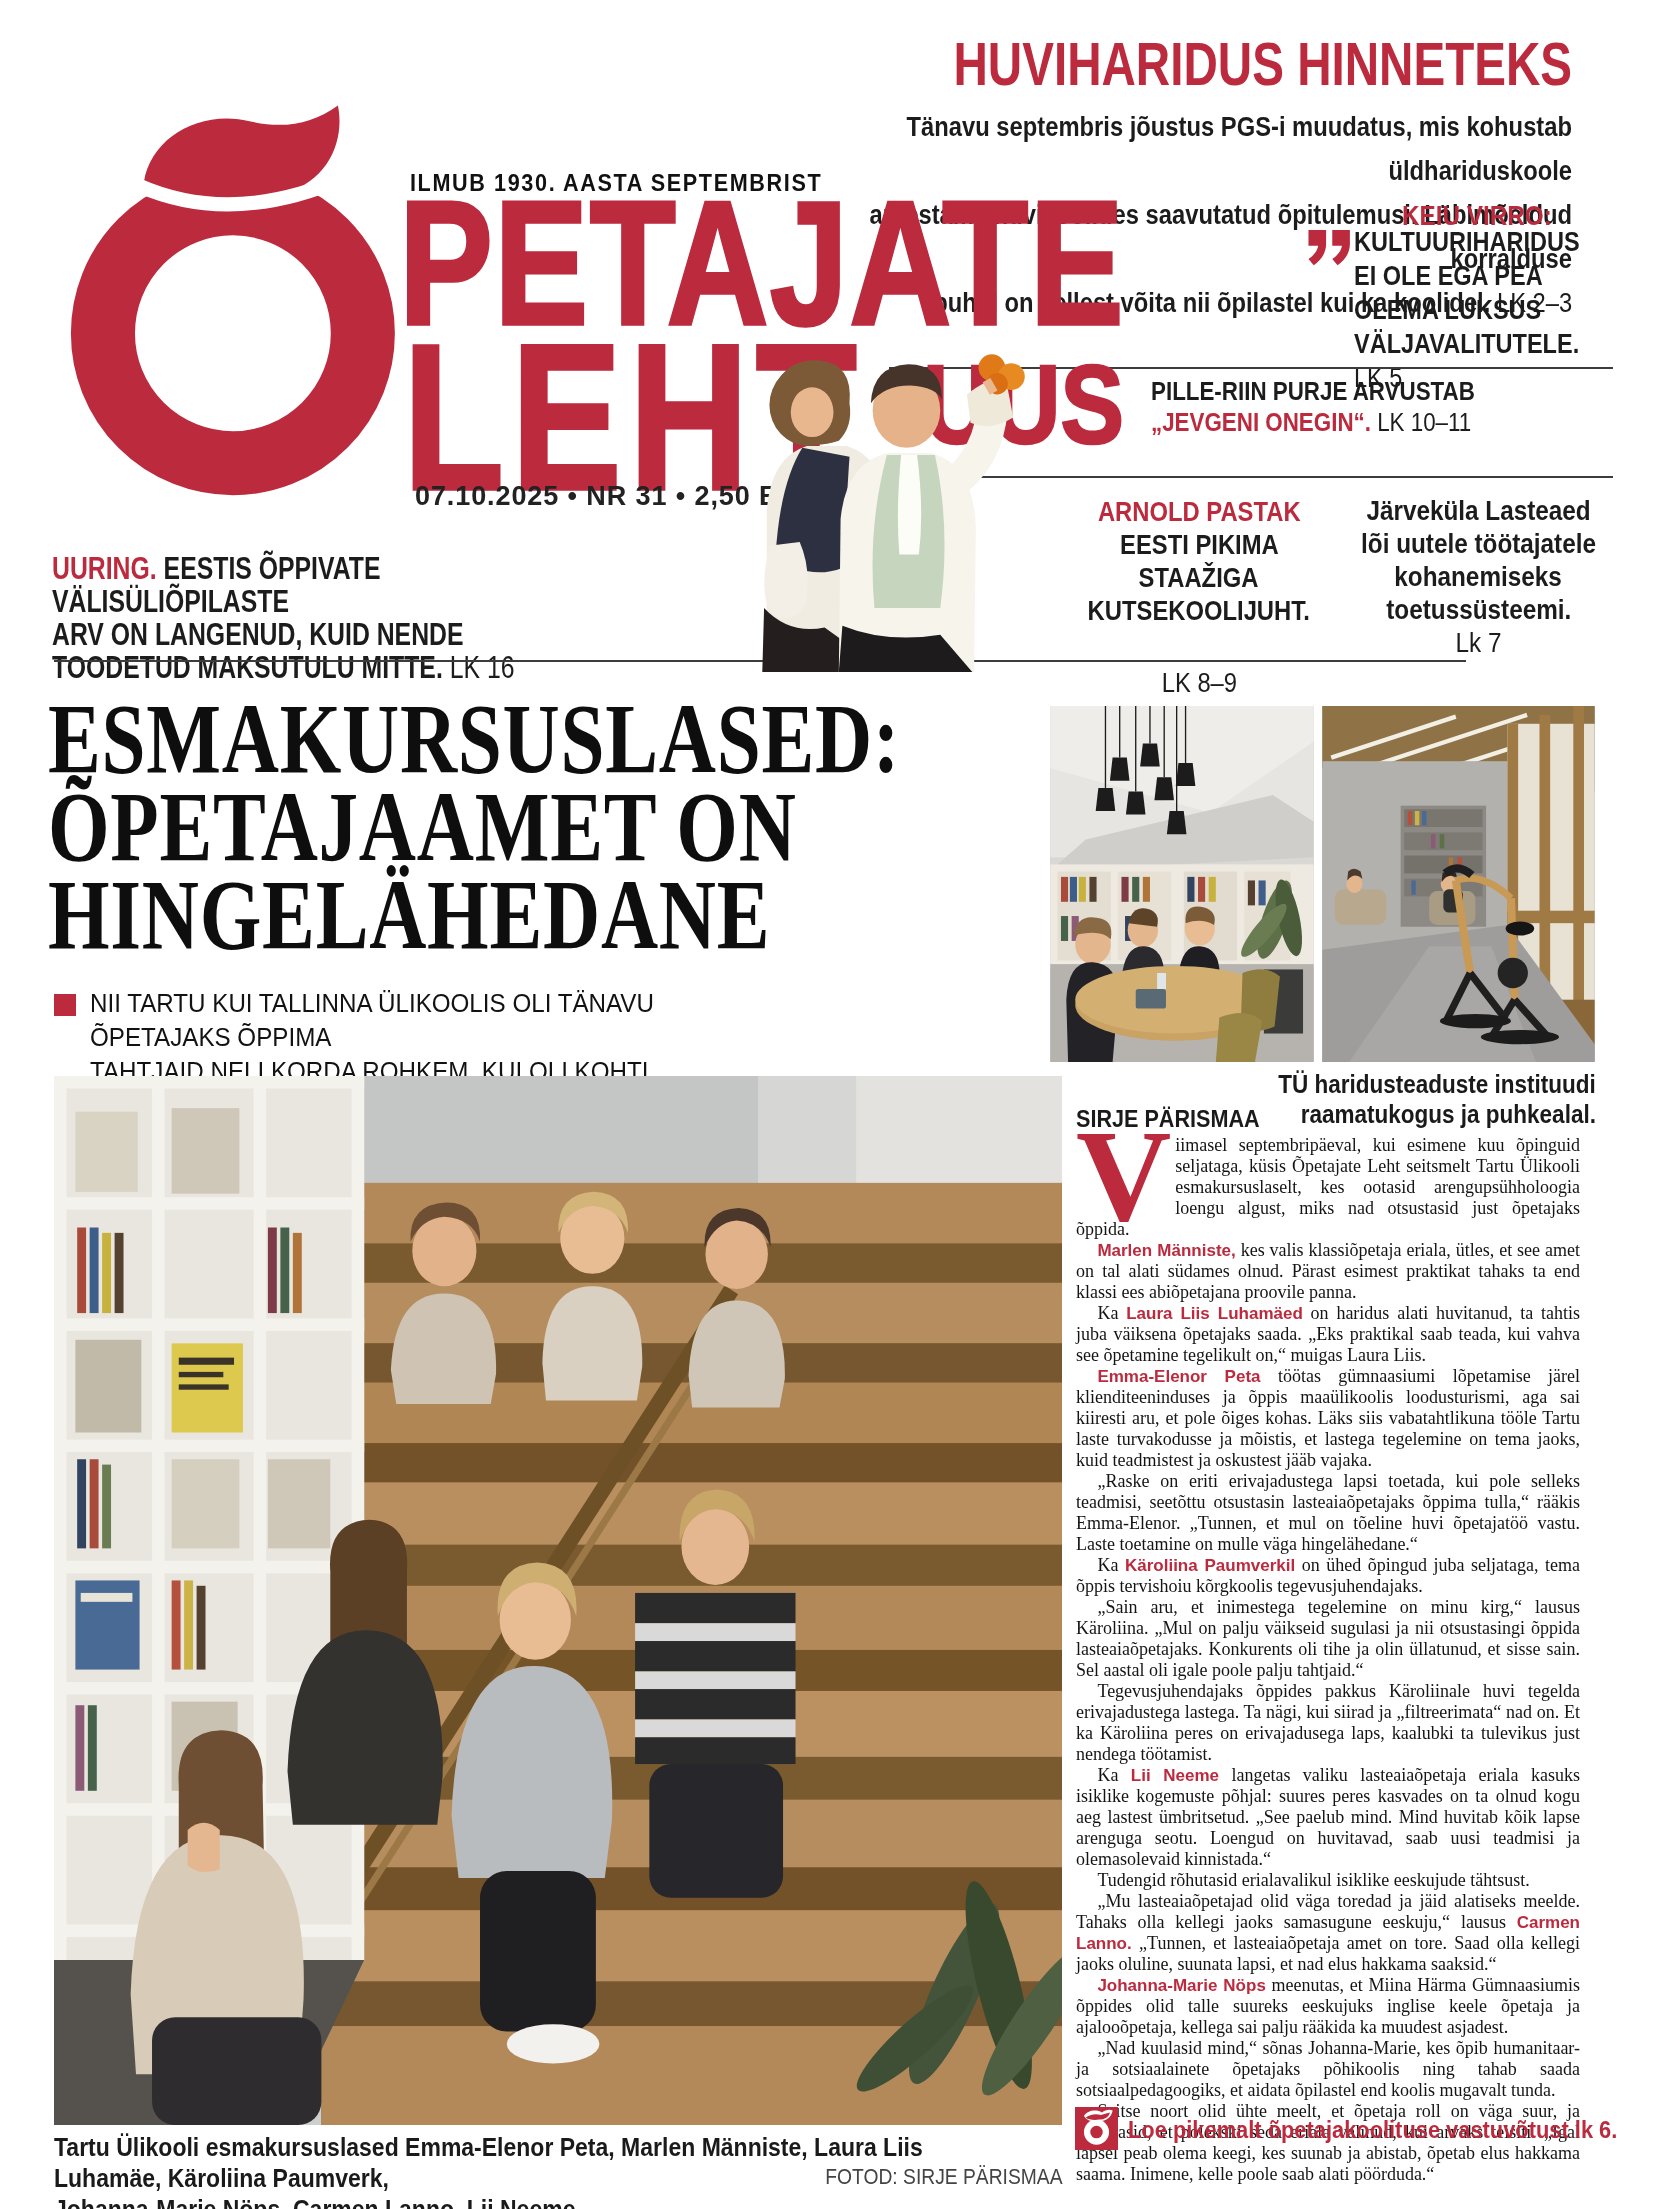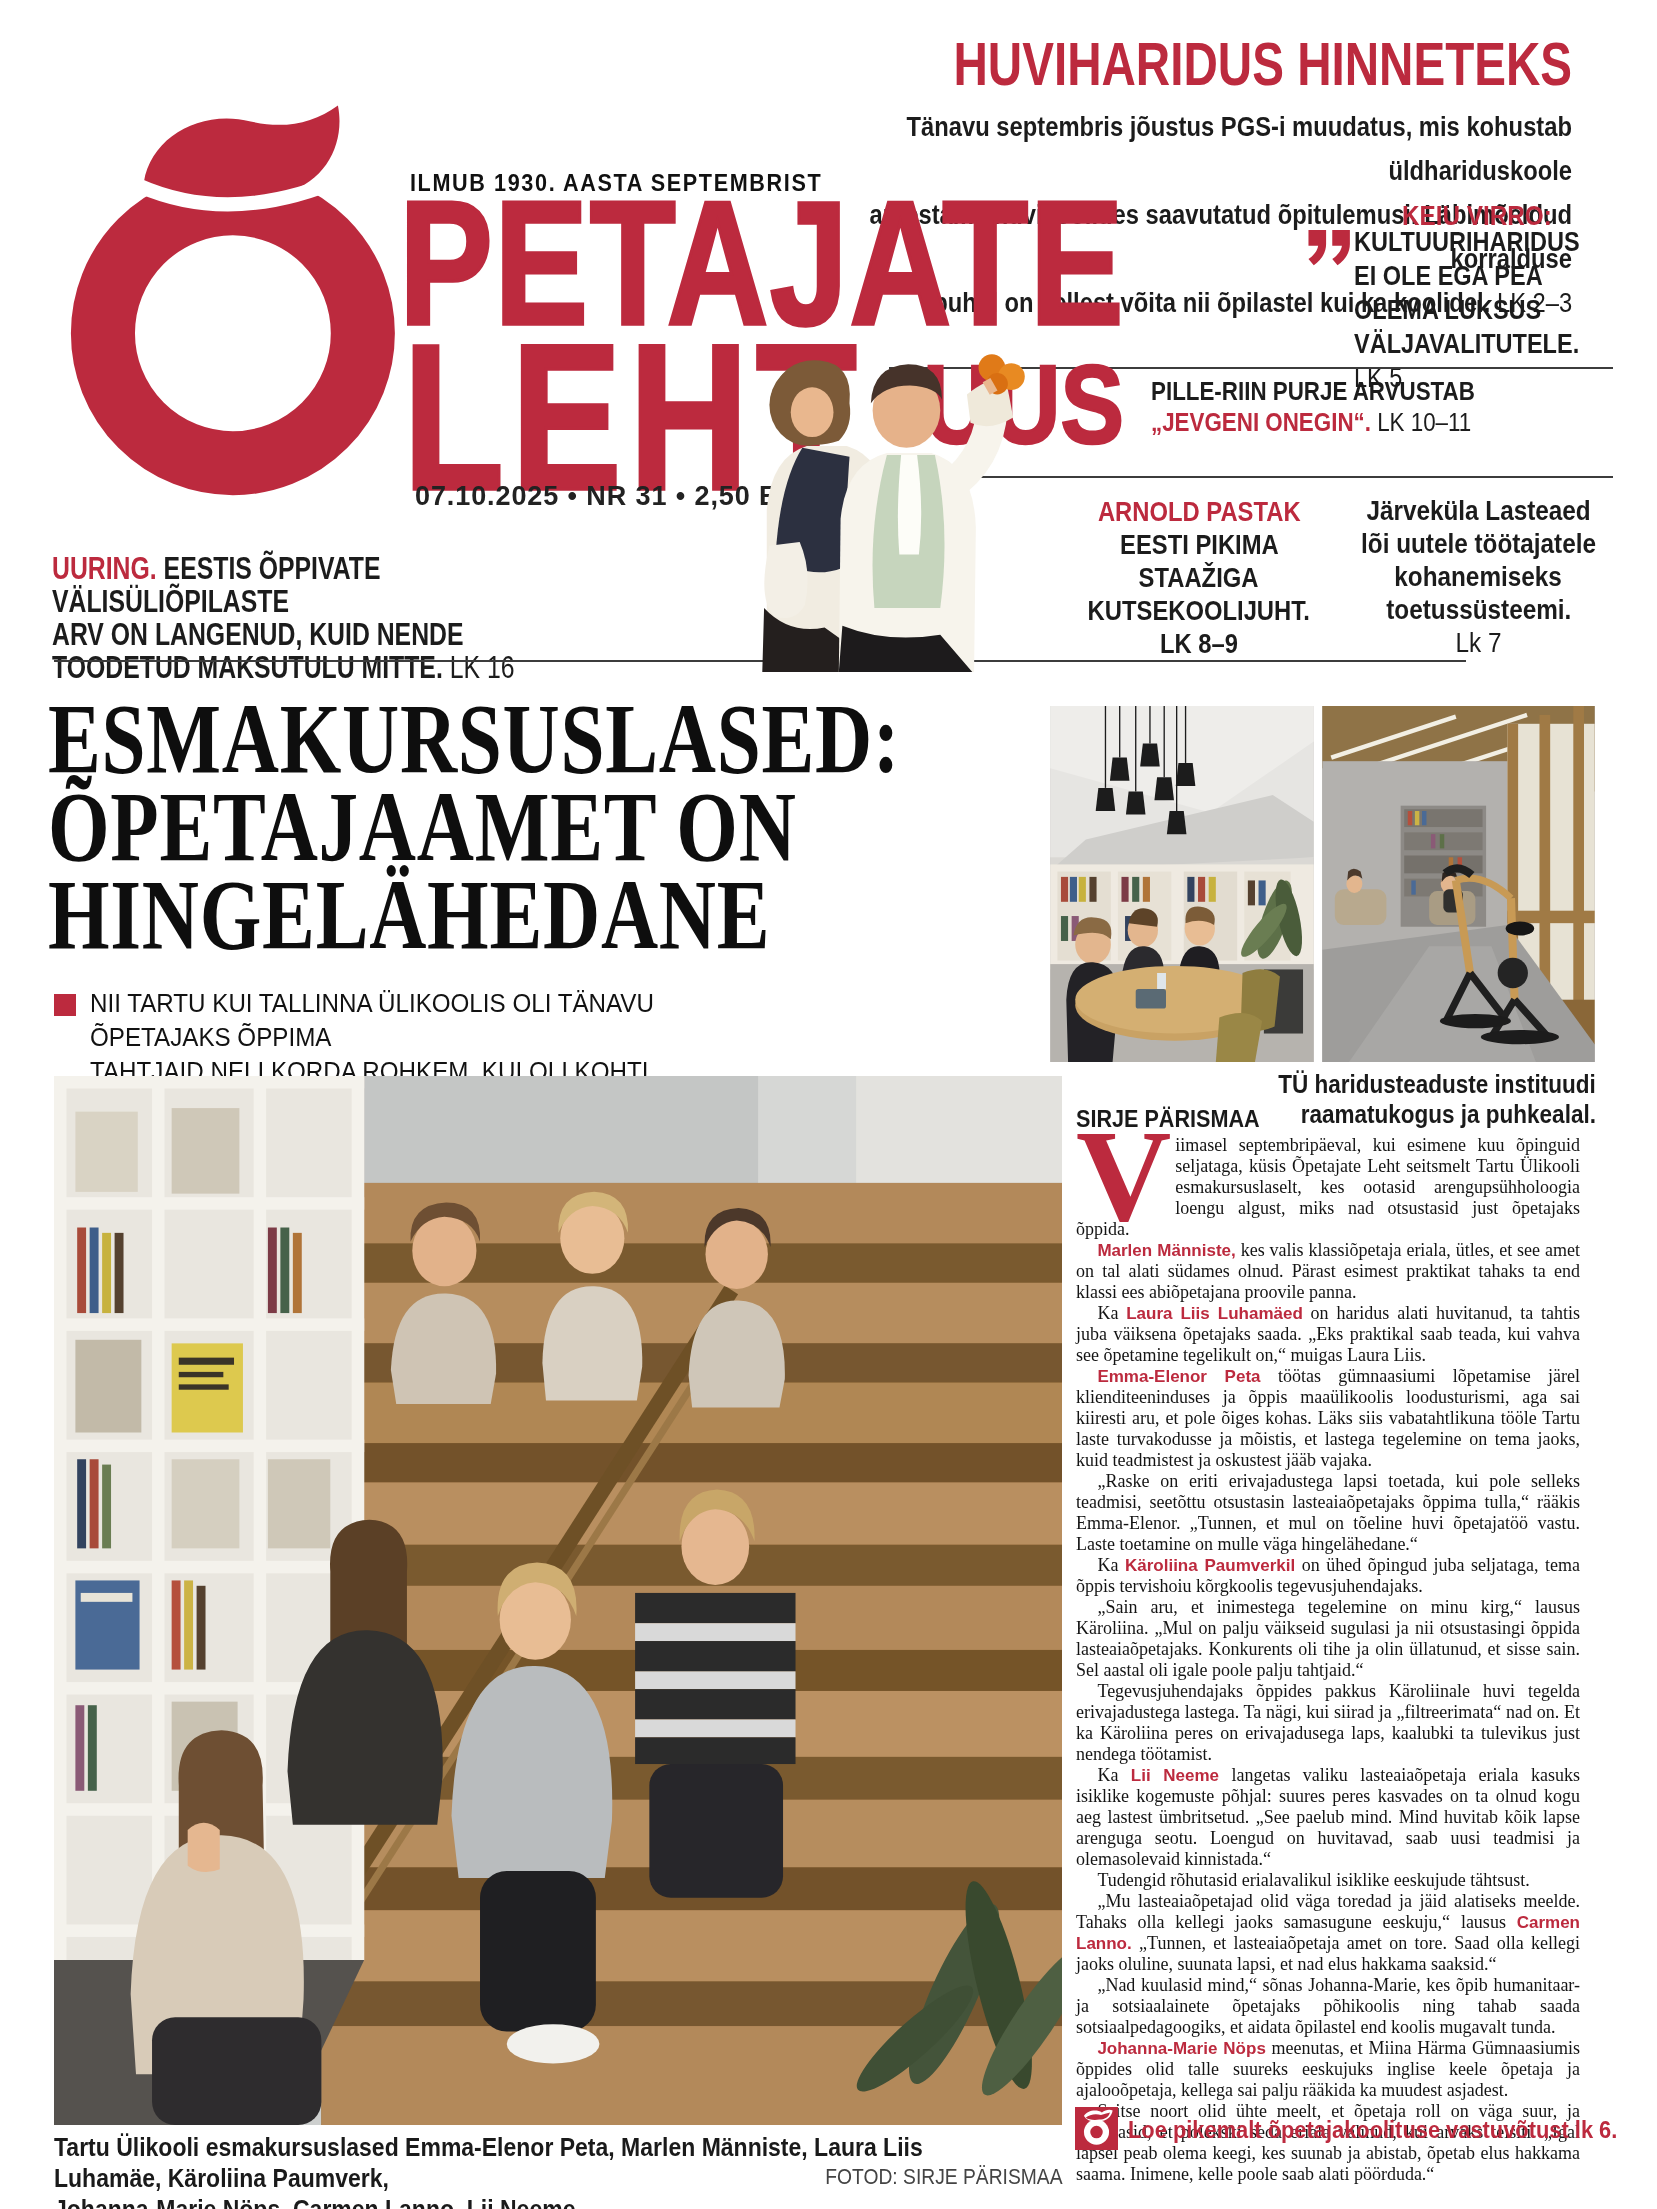--- a/index.html
+++ b/index.html
@@ -27,21 +27,21 @@
   #keiu-kicker{left:1366px;top:201px;font-size:27px;font-weight:800;margin-left:36px;}
   #keiu-kicker .cx{transform:scaleX(.9);}
   #keiu-lines{left:1354px;top:225px;width:276px;font-size:28px;line-height:34px;font-weight:800;color:#1c1c1c;}
   #keiu-lines .cx{transform:scaleX(.84);}
   #keiu-lines .ref{font-weight:400;}
   #pille{left:1151px;top:376px;width:499px;font-size:26px;line-height:31px;font-weight:800;color:#1c1c1c;}
   #pille .cx{transform:scaleX(.86);}
   #pille .ref{font-weight:400;}
   #arnold{left:1059px;top:495px;width:280px;text-align:center;font-size:28px;line-height:33px;font-weight:800;color:#1c1c1c;}
   #arnold .cx{transform:scaleX(.85);transform-origin:center top;}
-  #arnold .ref{font-weight:700;}
+  #arnold .ref{font-weight:400;margin-top:39px;}
   #jarve{left:1342px;top:495px;width:273px;text-align:center;font-size:27px;line-height:33px;font-weight:700;color:#1c1c1c;}
   #jarve .cx{transform:scaleX(.9);transform-origin:center top;}
   #jarve .ref{font-weight:400;}
   
   #uuring{left:52px;top:552px;width:695px;font-size:31px;line-height:33px;font-weight:800;color:#1c1c1c;}
   #uuring .cx{transform:scaleX(.8);}
   #uuring .ref{font-weight:400;}
   
   #headline{left:48px;top:695px;width:1016px;font-family:"Liberation Serif",serif;font-size:99px;line-height:88px;font-weight:700;color:#0e0e0e;}
   #headline .cx{transform:scaleX(.8);letter-spacing:0.9px;}
@@ -341,22 +341,22 @@
       <p class="apara"><span class="nm">Marlen Männiste,</span><span> kes valis klassiõpetaja eriala, ütles, et see amet on tal alati südames olnud. Pärast esimest praktikat tahaks ta end klassi ees abiõpetajana proovile panna.</span></p>
       <p class="apara"><span>Ka </span><span class="nm">Laura Liis Luhamäed</span><span> on haridus alati huvitanud, ta tahtis juba väiksena õpetajaks saada. „Eks praktikal saab teada, kui vahva see õpetamine tegelikult on,“ muigas Laura Liis.</span></p>
       <p class="apara"><span class="nm">Emma-Elenor Peta</span><span> töötas gümnaasiumi lõpetamise järel klienditeeninduses ja õppis maaülikoolis loodusturismi, aga sai kiiresti aru, et pole õiges kohas. Läks siis vabatahtlikuna tööle Tartu laste turvakodusse ja mõistis, et lastega tegelemine on tema jaoks, kuid teadmistest ja oskustest jääb vajaka.</span></p>
       <p class="apara"><span>„Raske on eriti erivajadustega lapsi toetada, kui pole selleks teadmisi, seetõttu otsustasin lasteaiaõpetajaks õppima tulla,“ rääkis Emma-Elenor. „Tunnen, et mul on tõeline huvi õpetajatöö vastu. Laste toetamine on mulle väga hingelähedane.“</span></p>
       <p class="apara"><span>Ka </span><span class="nm">Käroliina Paumverkil</span><span> on ühed õpingud juba seljataga, tema õppis tervishoiu kõrgkoolis tegevusjuhendajaks.</span></p>
       <p class="apara"><span>„Sain aru, et inimestega tegelemine on minu kirg,“ lausus Käroliina. „Mul on palju väikseid sugulasi ja nii otsustasingi õppida lasteaiaõpetajaks. Konkurents oli tihe ja olin üllatunud, et sisse sain. Sel aastal oli igale poole palju tahtjaid.“</span></p>
       <p class="apara"><span>Tegevusjuhendajaks õppides pakkus Käroliinale huvi tegelda erivajadustega lastega. Ta nägi, kui siirad ja „filtreerimata“ nad on. Et ka Käroliina peres on erivajadusega laps, kaalubki ta tulevikus just nendega töötamist.</span></p>
       <p class="apara"><span>Ka </span><span class="nm">Lii Neeme</span><span> langetas valiku lasteaiaõpetaja eriala kasuks isiklike kogemuste põhjal: suures peres kasvades on ta olnud kogu aeg lastest ümbritsetud. „See paelub mind. Mind huvitab kõik lapse arenguga seotu. Loengud on huvitavad, saab uusi teadmisi ja olemasolevaid kinnistada.“</span></p>
       <p class="apara"><span>Tudengid rõhutasid erialavalikul isiklike eeskujude tähtsust.</span></p>
       <p class="apara"><span>„Mu lasteaiaõpetajad olid väga toredad ja jäid alatiseks meelde. Tahaks olla kellegi jaoks samasugune eeskuju,“ lausus </span><span class="nm">Carmen Lanno.</span><span> „Tunnen, et lasteaiaõpetaja amet on tore. Saad olla kellegi jaoks oluline, suunata lapsi, et nad elus hakkama saaksid.“</span></p>
+      <p class="apara"><span class="nm">Johanna-Marie Nöps</span><span> meenutas, et Miina Härma Gümnaasiumis õppides olid talle suureks eeskujuks inglise keele õpetaja ja ajalooõpetaja, kellega sai palju rääkida ka muudest asjadest.</span></p>
       <p class="apara"><span>„Nad kuulasid mind,“ sõnas Johanna-Marie, kes õpib humanitaar- ja sotsiaalainete õpetajaks põhikoolis ning tahab saada sotsiaalpedagoogiks, et aidata õpilastel end koolis mugavalt tunda.</span></p>
-      <p class="apara"><span class="nm">Johanna-Marie Nöps</span><span> meenutas, et Miina Härma Gümnaasiumis õppides olid talle suureks eeskujuks inglise keele õpetaja ja ajalooõpetaja, kellega sai palju rääkida ka muudest asjadest.</span></p>
       <p class="apara"><span>Seitse noort olid ühte meelt, et õpetaja roll on väga suur, ja kinnitasid, et polekski seda eriala valinud, kui arvaks teisiti. „Igal lapsel peab olema keegi, kes suunab ja abistab, õpetab elus hakkama saama. Inimene, kelle poole saab alati pöörduda.“</span></p>
     </div>
 
   <svg class="abs photo" id="mainphoto" viewBox="0 0 1131 1177">
     <rect width="1131" height="1177" fill="#cdcfce"></rect>
     <rect x="330" y="0" width="801" height="360" fill="#d6d7d5"></rect>
     <rect x="900" y="0" width="231" height="300" fill="#e3e2de"></rect>
     <rect x="330" y="0" width="460" height="120" fill="#c4c6c5"></rect>
 
     <g>

